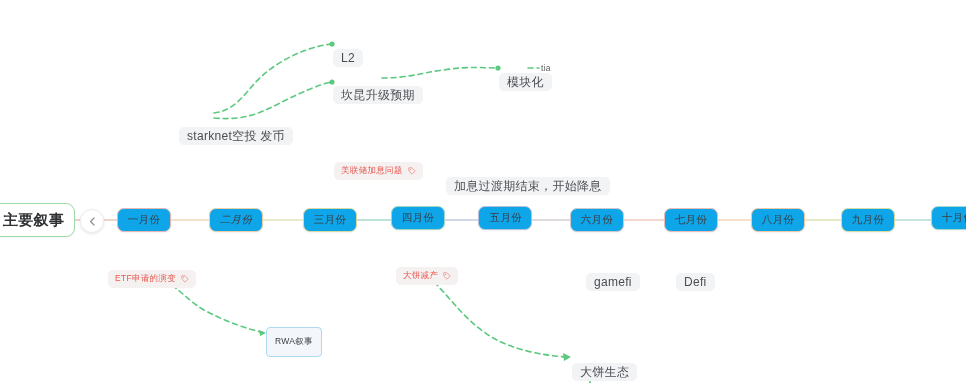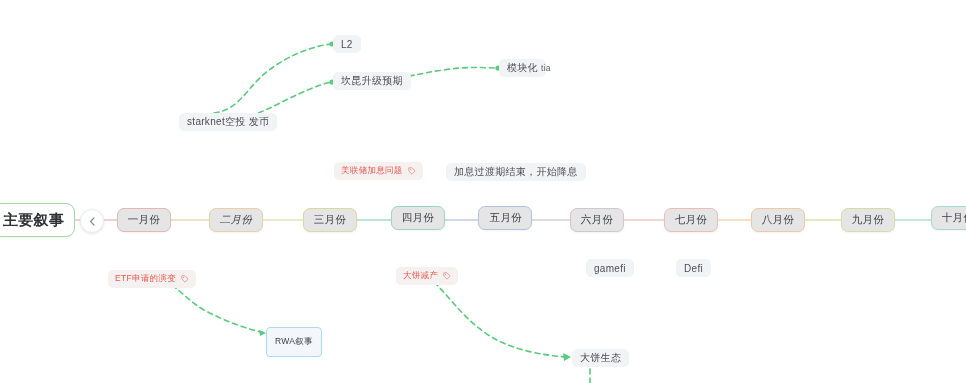--- a/index.html
+++ b/index.html
@@ -28,37 +28,38 @@
     background:#ffffff;border:1.6px solid #9fd9a9;
     border-radius:9px;
     padding:0 10px;
     height:34px;
     box-shadow:0 1px 2px rgba(0,0,0,.04);
   }
 
   
   .month{
     font-size:10.5px;color:#3b3d42;
-    background:#e5e5e5;
+    background:#0ea5e9;
     border:1.1px solid #ddd;
     border-radius:7px;
     height:24px;
     min-width:54px;
     padding:0 9px;
     box-shadow:0 1px 2px rgba(0,0,0,.05);
   }
 
   
   .chip{
-    font-size:10px;color:#4a4d52;
+    font-size:12px;color:#4a4d52;
     background:#f2f3f5;
     border:1px solid #f2f3f5;
     border-radius:5px;
     height:18px;
     padding:0 7px;
+    margin-top:14px;
   }
 
   
   .chip-red{
     font-size:8.5px;color:#e8584f;
     background:#f5f1f1;
     border:1px solid #f5f1f1;
     border-radius:5px;
     height:18px;
     padding:0 6px;

